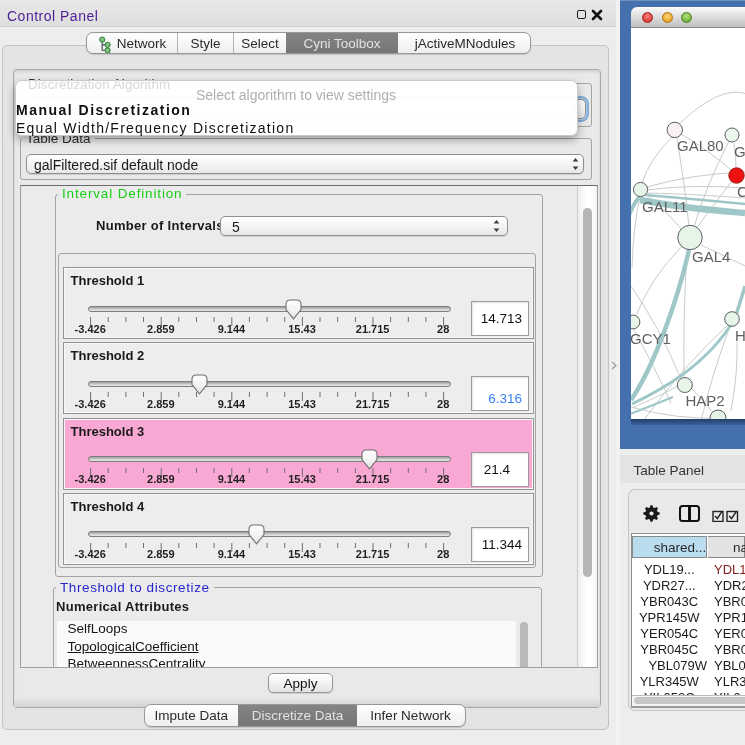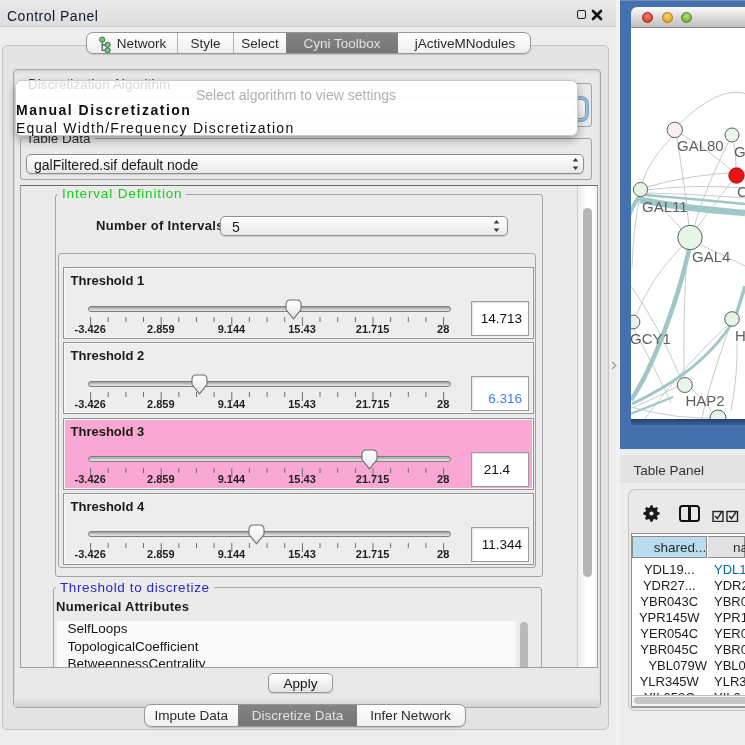--- a/index.html
+++ b/index.html
@@ -9,21 +9,21 @@
   .gtitle{position:absolute;font-size:13.5px;padding:0 4px;white-space:nowrap;line-height:13px;}
   .combo{border:1px solid #8f8f8f;border-radius:5px;
          background:linear-gradient(#ffffff,#f2f2f2 60%,#e7e7e7);
          box-shadow:0 1px 1px rgba(0,0,0,0.12);}
   .ctext{position:absolute;font-size:14px;color:#1a1a1a;white-space:nowrap;}
   .tseg{display:inline-block;text-align:center;font-size:13.5px;color:#2a2a2a;}
 </style></head>
 <body>
 
 <div class="a" style="left:0;top:0;width:616px;height:27px;background:linear-gradient(#e8e8e8,#dedede);border-bottom:1px solid #d0d0d0;"></div>
-<div class="a" style="left:7px;top:7.5px;font-size:14px;letter-spacing:0.5px;color:#0f172a;">Control Panel</div>
+<div class="a" style="left:7px;top:7.5px;font-size:14px;letter-spacing:0.5px;color:#4c1d95;">Control Panel</div>
 <div class="a" style="left:577px;top:10px;width:9px;height:9px;border:1.6px solid #1a1a1a;border-radius:2px;"></div>
 <svg class="a" style="left:591px;top:9px" width="12" height="12">
     <path d="M2,2 L10,10 M10,2 L2,10" stroke="#111" stroke-width="2.6" stroke-linecap="round"></path>
   </svg>
 
 <div class="a" style="left:2px;top:45px;width:607px;height:685px;background:#e4e4e4;border:1px solid #c2c2c2;border-radius:5px;"></div>
 <div class="a" style="left:13px;top:69px;width:588px;height:639px;background:#e9e9e9;border:1px solid #a8a8a8;border-radius:4px;
      box-shadow:inset 0 2px 3px rgba(0,0,0,0.10);"></div>
 <div class="a" style="left:14px;top:697px;width:586px;height:10px;background:linear-gradient(#e9e9e9,#d2d2d2);"></div>
 
@@ -263,21 +263,21 @@
           <stop offset="1" stop-color="#e2e2e2"></stop>
         </linearGradient>
       </defs>
       <path d="M1,5.2 Q1,1 5.2,1 H11.8 Q16,1 16,5.2 V10.5 L8.5,19.8 L1,10.5 Z" fill="url(#tg2561524)" stroke="#6f6f6f" stroke-width="1.1"></path>
     </svg>
 <div class="a grp" style="left:33px;top:402px;width:489px;height:115px;"></div>
 <div class="gtitle" style="left:36px;top:396px;color:#2525cd;background:#ebebeb;letter-spacing:0.6px;">Threshold to discretize</div>
 <div class="a" style="left:36px;top:414px;font-size:13px;font-weight:bold;letter-spacing:0.3px;color:#1a1a1a;">Numerical Attributes</div>
 <div class="a" style="left:36.5px;top:435.5px;width:459px;height:60px;background:#fafafa;"></div>
 <div class="a" style="left:47.5px;top:436px;font-size:13.5px;color:#161616;">SelfLoops</div>
-<div class="a" style="left:47.5px;top:453.70000000000005px;font-size:13.5px;color:#161616;">TopologicalCoefficient</div>
+<div class="a" style="left:47.5px;top:453.70000000000005px;font-size:13.5px;color:#161616;text-decoration:underline;">TopologicalCoefficient</div>
 <div class="a" style="left:47.5px;top:471.4px;font-size:13.5px;color:#161616;">BetweennessCentrality</div>
 <div class="a" style="left:499.5px;top:437px;width:8px;height:60px;background:#b9b9b9;border-radius:4px 4px 0 0;"></div>
 
 <div class="a" style="left:556.5px;top:0px;width:21.5px;height:483px;
      background:linear-gradient(to right,#ededed,#ffffff 45%,#fdfdfd 75%,#f0f0f0);border-left:1px solid #cccccc;"></div>
 <div class="a" style="left:563px;top:23px;width:9px;height:369px;background:#b5b5b5;border-radius:4.5px;"></div>
 </div>
 <div class="a" style="left:20px;top:185px;width:578px;height:483px;border:1px solid #9f9f9f;border-top-color:#6a6a6a;pointer-events:none;"></div>
 
 <div class="a" style="left:268px;top:672.5px;width:65px;height:20px;border:1px solid #969696;border-radius:5px;
@@ -392,21 +392,21 @@
     <circle cx="8.5" cy="8.5" r="2.1" fill="#e9e9e9"></circle>
   </svg>
 <div class="a" style="left:630.5px;top:533px;width:114.5px;height:174px;background:#ffffff;border:1px solid #8f8f8f;border-right:none;overflow:hidden;"></div>
 <div class="a" style="left:631.5px;top:535.5px;width:75.5px;height:22.5px;background:#b9ddee;border:1px solid #8a8a8a;"></div>
 <div class="a" style="left:708px;top:535.5px;width:37px;height:22.5px;background:#e2e2e2;border:1px solid #8a8a8a;border-left:none;"></div>
 <div class="a" style="left:631.5px;top:540px;width:97px;text-align:center;font-size:13.5px;color:#2a2a2a;">shared...</div>
 <div class="a" style="left:733px;top:540px;font-size:13.5px;color:#2a2a2a;">na</div>
 <div class="a" style="left:631.5px;top:558px;width:113.5px;height:136.8px;overflow:hidden;">
   <div style="position:absolute;left:-631.5px;top:-558px;width:745px;height:745px;">
       <div class="a" style="left:631.5px;top:562px;width:75.5px;text-align:center;font-size:13px;color:#1c1c1c;">YDL19...</div>
-      <div class="a" style="left:714px;top:562px;font-size:13px;color:#0369a1;white-space:nowrap;">YDL1</div>
+      <div class="a" style="left:714px;top:562px;font-size:13px;color:#7f1d1d;white-space:nowrap;">YDL1</div>
       <div class="a" style="left:631.5px;top:578px;width:75.5px;text-align:center;font-size:13px;color:#1c1c1c;">YDR27...</div>
       <div class="a" style="left:714px;top:578px;font-size:13px;color:#1c1c1c;white-space:nowrap;">YDR2</div>
       <div class="a" style="left:631.5px;top:594px;width:75.5px;text-align:center;font-size:13px;color:#1c1c1c;">YBR043C</div>
       <div class="a" style="left:714px;top:594px;font-size:13px;color:#1c1c1c;white-space:nowrap;">YBR0</div>
       <div class="a" style="left:631.5px;top:610px;width:75.5px;text-align:center;font-size:13px;color:#1c1c1c;">YPR145W</div>
       <div class="a" style="left:714px;top:610px;font-size:13px;color:#1c1c1c;white-space:nowrap;">YPR1</div>
       <div class="a" style="left:631.5px;top:626px;width:75.5px;text-align:center;font-size:13px;color:#1c1c1c;">YER054C</div>
       <div class="a" style="left:714px;top:626px;font-size:13px;color:#1c1c1c;white-space:nowrap;">YER0</div>
       <div class="a" style="left:631.5px;top:642px;width:75.5px;text-align:center;font-size:13px;color:#1c1c1c;">YBR045C</div>
       <div class="a" style="left:714px;top:642px;font-size:13px;color:#1c1c1c;white-space:nowrap;">YBR0</div>

